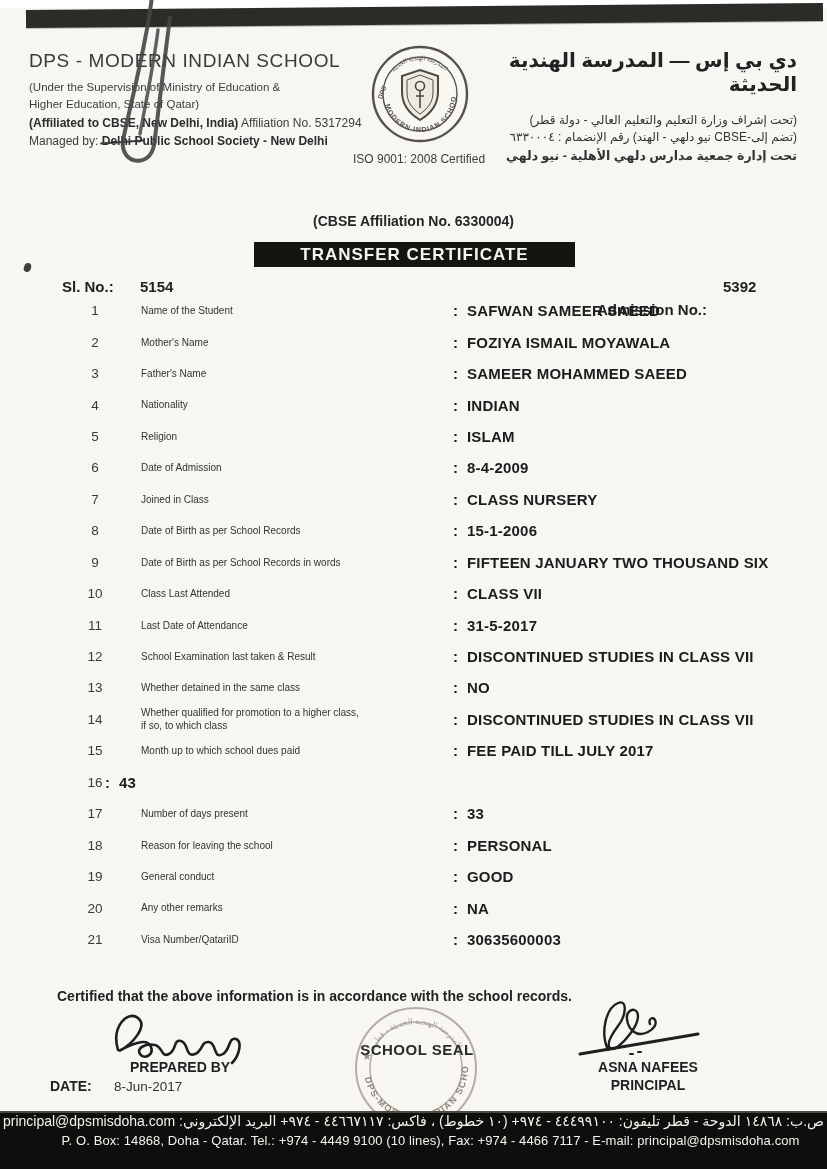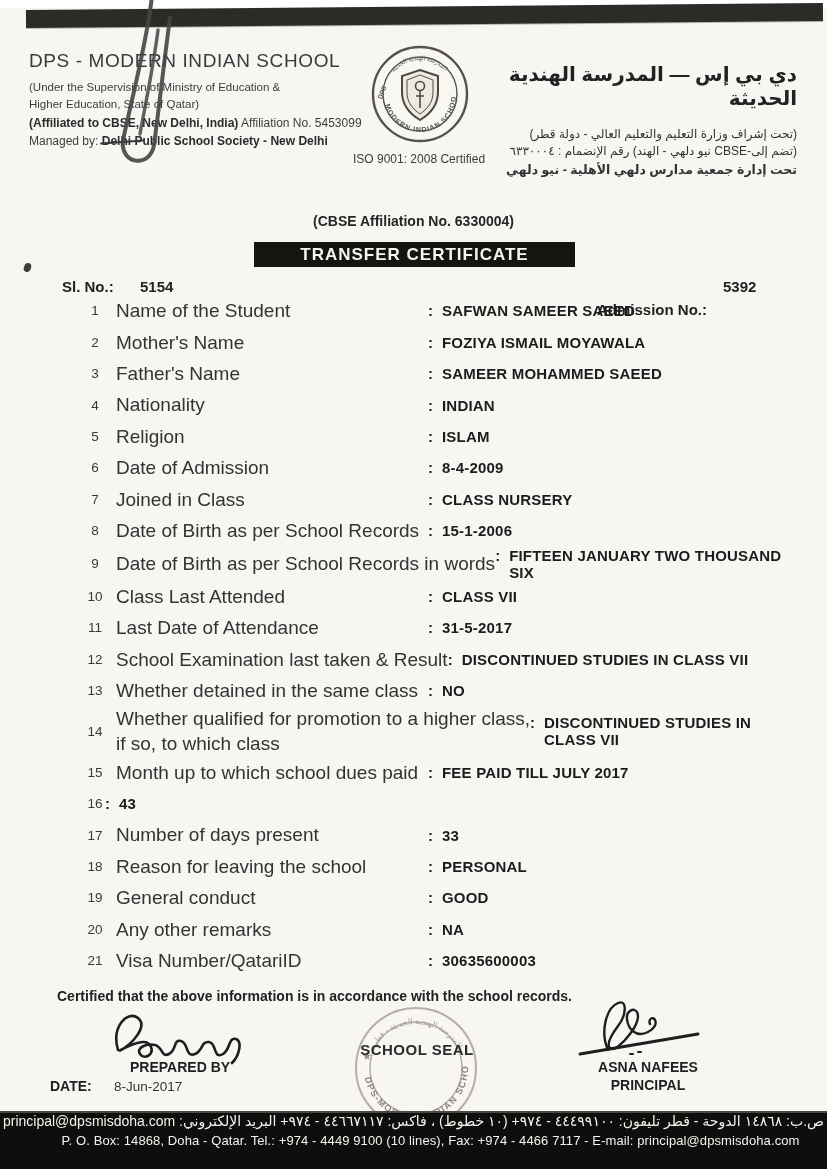--- a/index.html
+++ b/index.html
@@ -17,42 +17,42 @@
   
   .hdr-left{position:absolute;left:29px;top:50px;width:335px;}
   .school-name{font-size:19px;letter-spacing:.6px;color:#3a3a3a;font-weight:500;margin:0 0 7px 0;white-space:nowrap;}
   .hdr-line{font-size:11.5px;line-height:1.5;color:#3d3d3d;margin:0;}
   .hdr-line.b{font-size:12px;}
   .bold{font-weight:bold;color:#2c2c2c;}
   .struck{position:relative;display:inline-block;}
   .struck::after{content:"";position:absolute;left:-2px;top:54%;width:150%;height:2px;background:#3b3b3b;transform:rotate(-4deg);border-radius:2px;}
   .logo{position:absolute;left:370px;top:44px;}
   .iso-line{position:absolute;left:353px;top:152px;font-size:12px;color:#3c3c3c;}
-  .hdr-ar{position:absolute;right:30px;top:62px;width:330px;text-align:right;direction:rtl;}
+  .hdr-ar{position:absolute;right:30px;top:48px;width:330px;text-align:right;direction:rtl;}
   .ar-title{font-size:20px;font-weight:bold;color:#222;margin:0 0 16px 0;}
   .ar-line{font-size:12px;line-height:1.45;color:#333;margin:0;}
   .ar-line.b{font-weight:bold;font-size:12.5px;}
 
   
   .cbse-line{position:absolute;left:0;top:213px;width:827px;text-align:center;font-weight:bold;font-size:14px;color:#262626;}
   .title-bar{position:absolute;left:254px;top:242px;width:321px;height:25px;background:#151410;display:flex;align-items:center;justify-content:center;}
   .title-bar span{color:#f5f5f2;font-weight:bold;font-size:17px;letter-spacing:1px;}
 
   
   .serial{position:absolute;left:0;top:278px;width:827px;font-size:15px;font-weight:bold;color:#222;}
   .serial .sl-l{position:absolute;left:62px;}
   .serial .sl-v{position:absolute;left:140px;}
   .serial .ad-l{position:absolute;left:597px;margin-top:23px;}
   .serial .ad-v{position:absolute;left:723px;}
 
   
   .fields{position:absolute;left:85px;top:295px;width:722px;}
   .frow{display:flex;align-items:center;min-height:31.45px;}
   .fnum{flex:0 0 20px;text-align:center;font-size:13.5px;color:#3a3a3a;}
-  .flabel{flex:0 0 312px;margin-left:11px;font-size:19px;color:#333;white-space:pre;line-height:1.32;}
+  .flabel{flex:0 0 312px;margin-left:36px;font-size:10px;color:#333;white-space:pre;line-height:1.32;}
   .fval{flex:1;display:flex;align-items:baseline;font-weight:bold;font-size:15px;color:#1c1c1c;}
   .fcolon{flex:0 0 auto;}
   .ftext{margin-left:9px;letter-spacing:.2px;}
 
   
   .certified{position:absolute;left:57px;top:988px;font-weight:bold;font-size:14px;color:#222;}
   .sig1{position:absolute;left:106px;top:1008px;}
   .prepared{position:absolute;left:130px;top:1059px;font-weight:bold;font-size:14px;color:#1f1f1f;}
   .date-label{position:absolute;left:50px;top:1078px;font-weight:bold;font-size:14px;color:#1f1f1f;}
   .date-value{position:absolute;left:114px;top:1079px;font-size:13.5px;color:#333;}
@@ -79,21 +79,21 @@
 
   <svg class="paperclip" width="100" height="185" viewBox="0 0 100 185">
     <path d="M64 2 C59 50 38 128 35 147 C32 170 62 175 66 151 C70 122 78 52 82 24" fill="none" stroke="#454545" stroke-width="4" stroke-linecap="round" opacity="0.9"></path>
     <path d="M70 36 C65 76 55 122 52 140" fill="none" stroke="#454545" stroke-width="3.4" stroke-linecap="round" opacity="0.85"></path>
   </svg>
 
   <div class="hdr-left">
     <h1 class="school-name">DPS - MODERN INDIAN SCHOOL</h1>
     <p class="hdr-line">(Under the Supervision of Ministry of Education &amp;</p>
     <p class="hdr-line">Higher Education, State of Qatar)</p>
-    <p class="hdr-line b"><span class="bold">(Affiliated to CBSE, New Delhi, India)</span><span> Affiliation No. 5453099</span></p>
+    <p class="hdr-line b"><span class="bold">(Affiliated to CBSE, New Delhi, India)</span><span> Affiliation No. 5317294</span></p>
     <p class="hdr-line b"><span>Managed by: </span><span class="bold struck">Delhi</span><span class="bold"> Public School Society - New Delhi</span></p>
   </div>
 
   <svg class="logo" width="100" height="102" viewBox="0 0 100 102">
     <defs>
       <path id="arcB" d="M14 52 A36 36 0 0 0 86 52"></path>
       <path id="arcT" d="M16 50 A34 34 0 0 1 84 50"></path>
     </defs>
     <circle cx="50" cy="50" r="47" fill="#f8f7f2" stroke="#55524a" stroke-width="2.4"></circle>
     <circle cx="50" cy="50" r="37" fill="none" stroke="#55524a" stroke-width="1.4"></circle>

